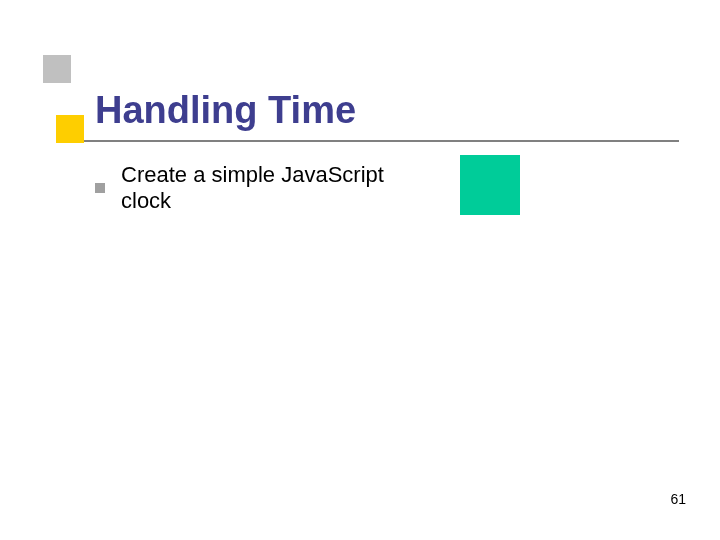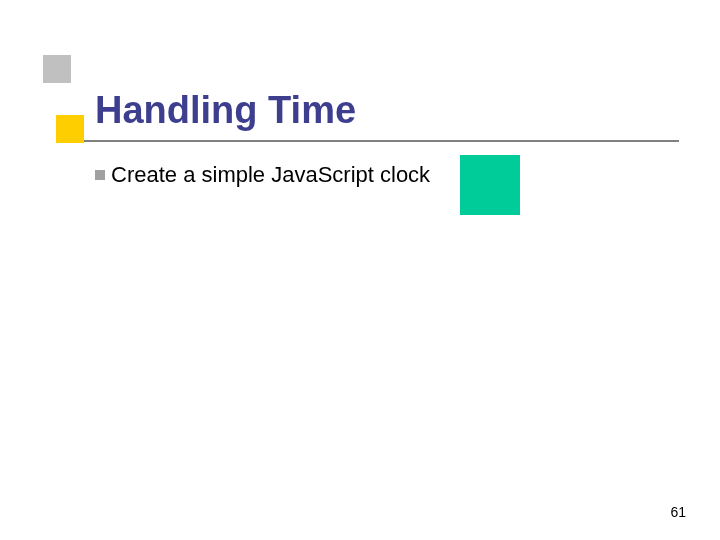--- a/index.html
+++ b/index.html
@@ -50,21 +50,21 @@
     }
     .bullet-list {
       position: absolute;
       left: 95px;
       top: 162px;
       width: 340px;
     }
     .bullet-item {
       display: flex;
       align-items: center;
-      gap: 6px;
+      gap: 16px;
     }
     .bullet-square {
       width: 10px;
       height: 10px;
       background: #a0a0a0;
       flex-shrink: 0;
     }
     .bullet-text {
       font-size: 22px;
       color: #000000;
@@ -74,21 +74,21 @@
       position: absolute;
       left: 460px;
       top: 155px;
       width: 60px;
       height: 60px;
       background: #00cc99;
     }
     .page-number {
       position: absolute;
       right: 34px;
-      bottom: 20px;
+      bottom: 33px;
       font-size: 14px;
       color: #000000;
     }
   </style>
 </head>
 <body>
 
 <div class="small-gray-box"></div>
 <div class="yellow-box"></div>
 

